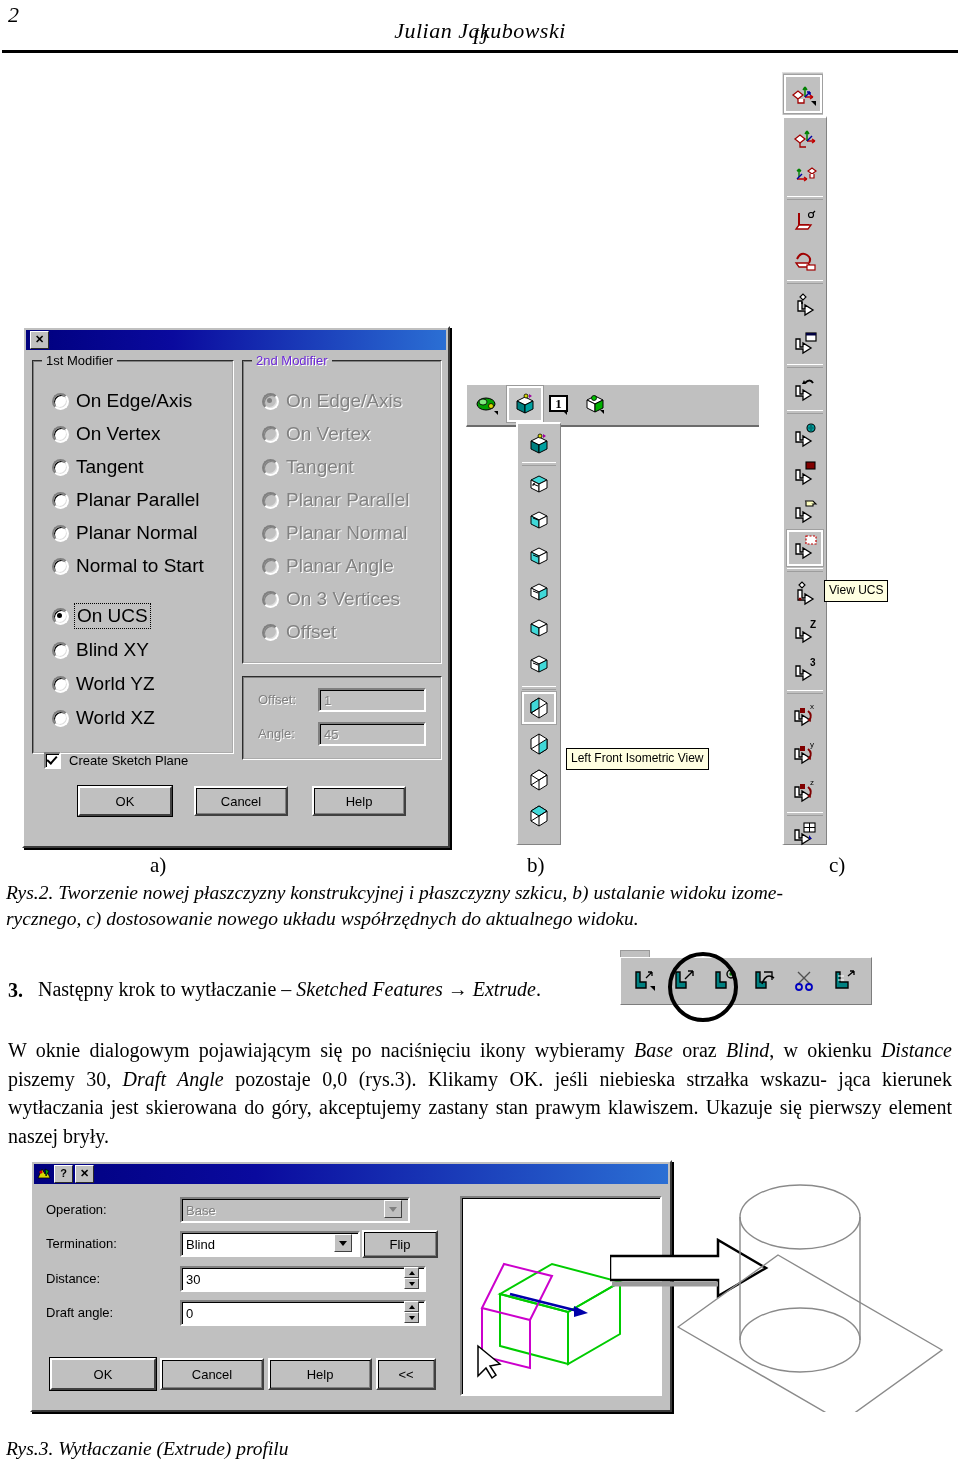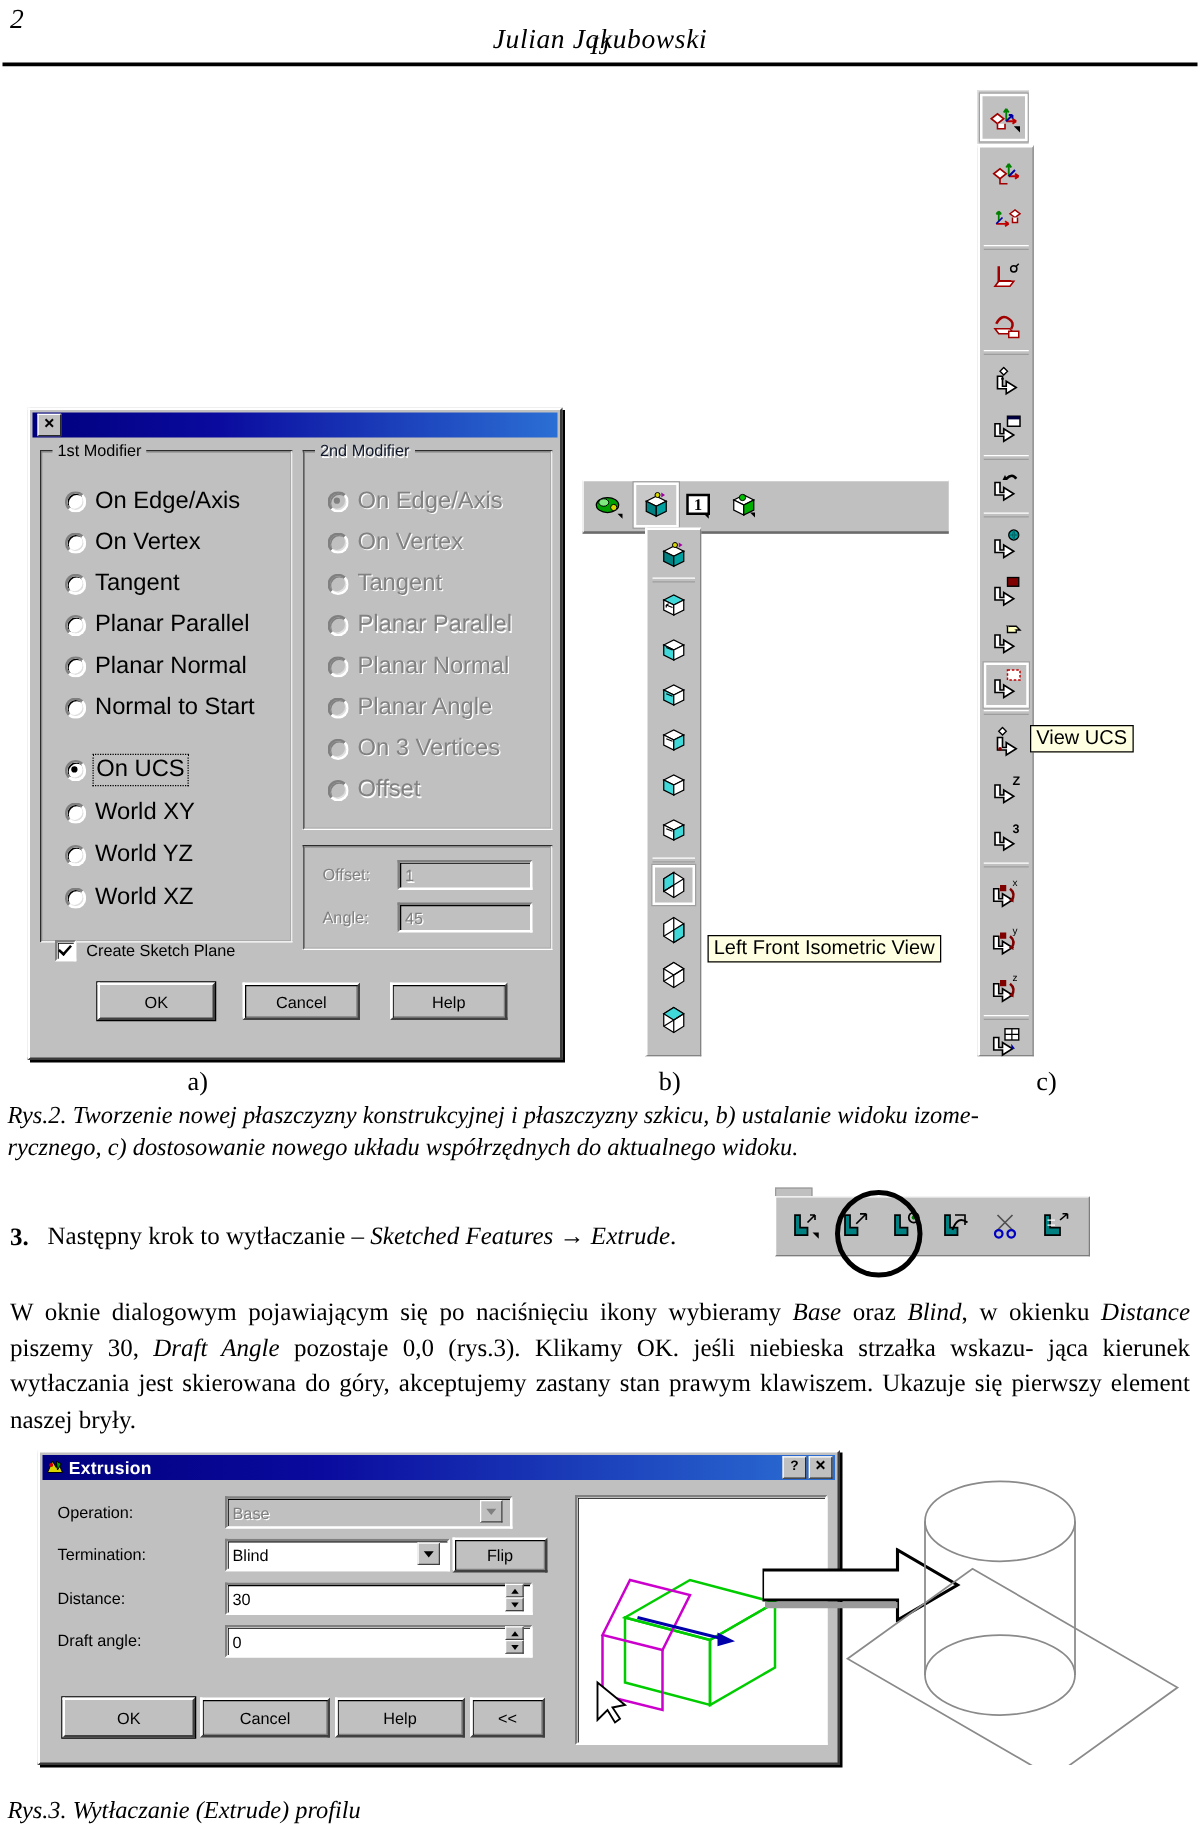--- a/index.html
+++ b/index.html
@@ -107,21 +107,21 @@
   }
   .groupbox > .gb-label {
     position: absolute;
     top: -9px; left: 8px;
     background: #c0c0c0;
     padding: 0 4px;
     font-size: 13px;
     color: #000;
     white-space: nowrap;
   }
-  .groupbox.disabled > .gb-label { color: #0f172a; text-shadow: 1px 1px 0 #fff; }
+  .groupbox.disabled > .gb-label { color: #6d28d9; text-shadow: 1px 1px 0 #fff; }
 
   .radio-row {
     position: absolute;
     display: flex;
     align-items: center;
     font-size: 19px;
     white-space: nowrap;
   }
   .radio {
     width: 13px; height: 13px;
@@ -301,21 +301,21 @@
     position: absolute; left: 4px;
     width: 34px; height: 2px;
     border-top: 1px solid #fff;
     border-bottom: 1px solid #9d9d9d;
   }
   .tooltip {
     position: absolute;
     background: #ffffe1;
     border: 1px solid #000;
     font-family: "Liberation Sans", sans-serif;
-    font-size: 16px;
+    font-size: 12px;
     padding: 1px 4px 2px 4px;
     color: #000;
     white-space: nowrap;
     line-height: 17px;
   }
 
   
   #ucs-toolbar-panel { position: absolute; left: 778px; top: 72px; width: 182px; height: 772px; }
   #ucs-topbtn {
     position: absolute; left: 4px; top: 0;
@@ -486,21 +486,21 @@
     <div class="radio-row" style="left:18px; top:193px;">
       <span class="radio"></span>
       <span class="radio-label">Normal to Start</span>
     </div>
     <div class="radio-row" style="left:18px; top:243px;">
       <span class="radio checked"></span>
       <span class="radio-label focus-ring">On UCS</span>
     </div>
     <div class="radio-row" style="left:18px; top:277px;">
       <span class="radio"></span>
-      <span class="radio-label">World XY</span>
+      <span class="radio-label">Blind XY</span>
     </div>
     <div class="radio-row" style="left:18px; top:311px;">
       <span class="radio"></span>
       <span class="radio-label">World YZ</span>
     </div>
     <div class="radio-row" style="left:18px; top:345px;">
       <span class="radio"></span>
       <span class="radio-label">World XZ</span>
     </div>
   </div>
@@ -926,21 +926,20 @@
 
 <div class="win-dialog" id="extrusion-dialog">
   <div class="titlebar">
     <span style="display:flex;align-items:center;">
       <svg width="16" height="16" viewBox="0 0 16 16">
         <path d="M2 12 l4-9 l3 5 l2-3 l3 7 z" fill="#d8d800" stroke="#000" stroke-width="0.8"></path>
         <path d="M9 3 l4 2 l-3 5 z" fill="#00a000" stroke="#000" stroke-width="0.8"></path>
         <circle cx="5" cy="6" r="1.6" fill="#d00000"></circle>
       </svg>
     </span>
-    <span class="titlebar-text">Extrusion</span>
     <span class="title-btn">?</span>
     <span class="title-btn">✕</span>
   </div>
 
   <span class="field-label" style="left:14px; top:40px;">Operation:</span>
   <div class="field dis" style="left:148px; top:35px; width:222px; height:22px;">
     <span>Base</span>
   </div>
   <div class="combo-arrow" style="left:352px; top:38px;">
     <span class="tri-down dis"></span>

